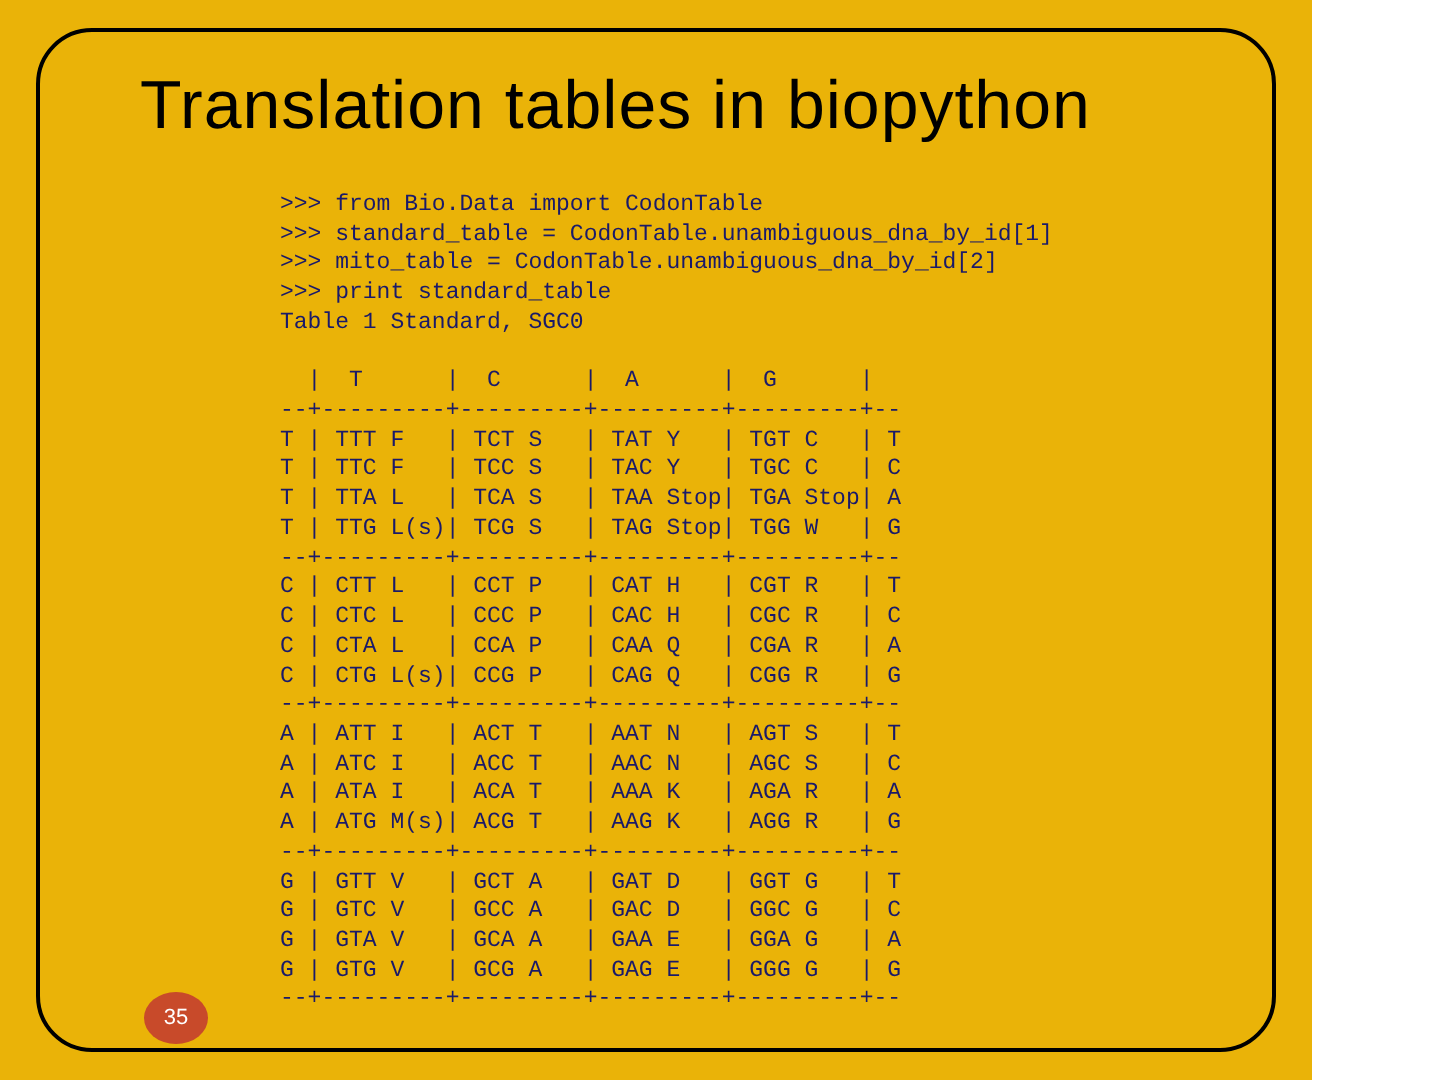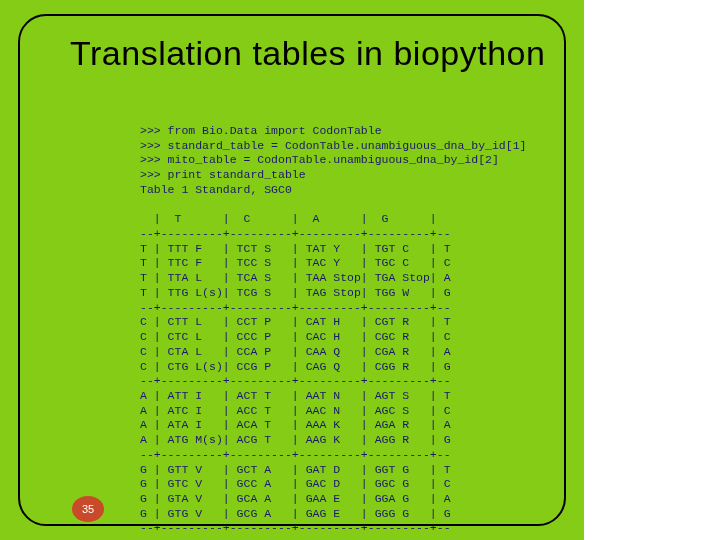--- a/index.html
+++ b/index.html
@@ -1,21 +1,21 @@
 <!DOCTYPE html>
 <html><head>
 <meta charset="utf-8">
 <style>
   * { margin: 0; padding: 0; box-sizing: border-box; }
   html, body { width: 720px; height: 540px; background: #fff; font-family: Arial, Helvetica, sans-serif; }
   .slide {
     position: relative;
-    width: 584px;
+    width: 656px;
     height: 540px;
-    background: #84cc16;
+    background: #eab308;
   }
   .frame {
     position: absolute;
     left: 18px; right: 18px; top: 14px; bottom: 14px;
     border: 2px solid #000;
     border-radius: 28px;
   }
   .title {
     position: absolute;
     left: 70px;
@@ -27,21 +27,20 @@
   }
   .code {
     position: absolute;
     left: 140px;
     top: 96px;
     font-family: "Courier New", Courier, monospace;
     font-size: 11.5px;
     line-height: 1.28;
     color: #1a1a6a;
     white-space: pre;
-    margin-top: 28px;
   }
   .badge {
     position: absolute;
     left: 24px;
     bottom: 18px;
     width: 32px;
     height: 26px;
     background: #c84a2a;
     border-radius: 50% / 50%;
     display: flex;

